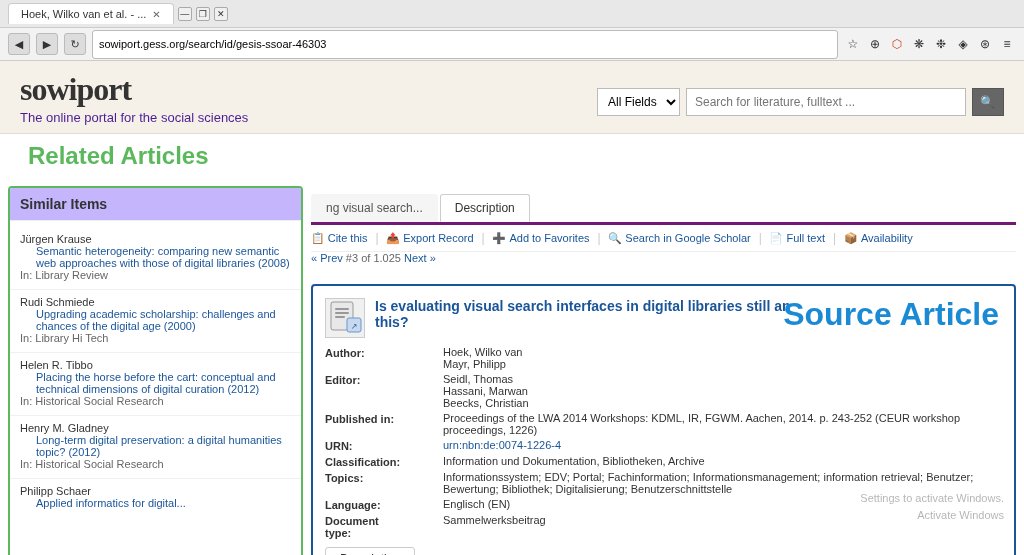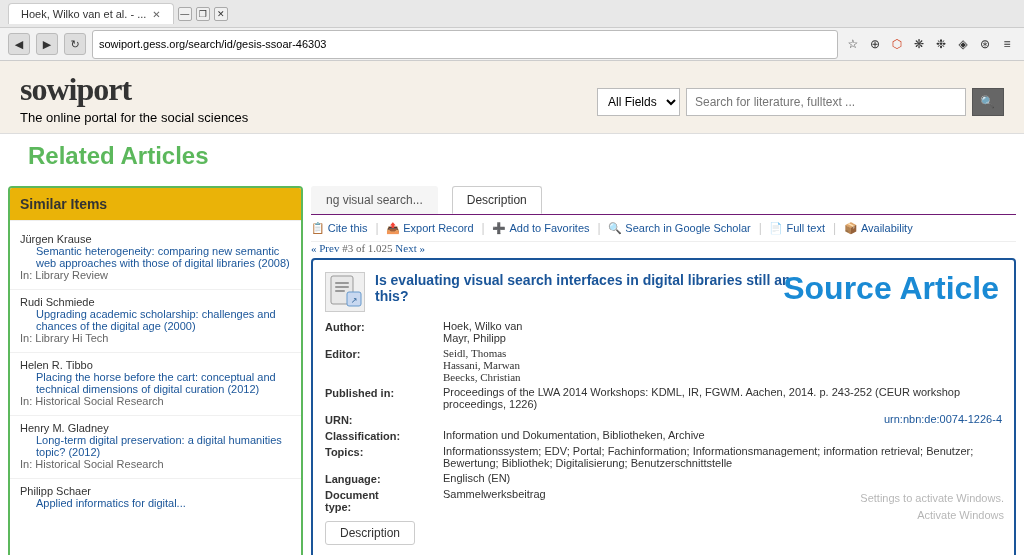--- a/index.html
+++ b/index.html
@@ -14,51 +14,51 @@
     .nav-btn { background: #ddd; border: 1px solid #bbb; border-radius: 3px; width: 22px; height: 22px; display: flex; align-items: center; justify-content: center; cursor: pointer; font-size: 11px; }
     .address-bar { flex: 1; height: 29px; border: 1px solid #bbb; border-radius: 3px; padding: 2px 6px; font-size: 11px; background: #fff; }
     .browser-action-icons { display: flex; gap: 4px; align-items: center; }
     .browser-icon { width: 18px; height: 18px; display: flex; align-items: center; justify-content: center; font-size: 12px; cursor: pointer; }
 
     
     .sowiport-header { background: #f5f0e8; padding: 10px 20px 8px; border-bottom: 1px solid #ddd; }
     .header-top { display: flex; align-items: center; gap: 20px; }
     .logo-area { display: flex; flex-direction: column; }
     .logo-text { font-size: 32px; font-weight: bold; color: #333; font-family: Georgia, serif; letter-spacing: -1px; }
-    .logo-subtitle { font-size: 13px; color: #000000; margin-top: 2px; }
+    .logo-subtitle { font-size: 13px; color: #4c1d95; margin-top: 2px; }
     .search-bar { display: flex; align-items: center; gap: 6px; margin-top: 8px; }
     .field-select { height: 28px; border: 1px solid #bbb; padding: 2px 6px; font-size: 12px; background: #fff; }
     .search-input { width: 280px; height: 28px; border: 1px solid #bbb; padding: 2px 8px; font-size: 12px; }
     .search-btn { height: 28px; width: 32px; background: #666; border: 1px solid #555; color: #fff; cursor: pointer; display: flex; align-items: center; justify-content: center; }
     .search-links { font-size: 12px; color: #555; margin-left: 8px; }
     .search-links a { color: #555; text-decoration: none; }
 
     
     .main-content { display: flex; height: calc(555px - 120px); }
 
     
     .left-sidebar { width: 295px; min-width: 295px; border: 2px solid #5cb85c; border-radius: 4px; margin: 8px; padding: 0; overflow: hidden; }
-    .sidebar-header { background: #eab308; padding: 8px 10px; font-weight: bold; font-size: 14px; border-bottom: 1px solid #eee; }
+    .sidebar-header { background: #c4b5fd; padding: 8px 10px; font-weight: bold; font-size: 14px; border-bottom: 1px solid #eee; }
     .sidebar-items { padding: 6px 0; overflow-y: auto; max-height: 380px; }
     .sidebar-item { padding: 6px 10px 8px; border-bottom: 1px solid #f0f0f0; }
     .sidebar-item:last-child { border-bottom: none; }
     .sidebar-item-author { color: #333; font-size: 11px; }
     .sidebar-item-title { color: #1a5599; font-size: 11px; cursor: pointer; margin-left: 16px; }
     .sidebar-item-meta { color: #666; font-size: 11px; }
 
     
     .right-area { flex: 1; margin: 8px 8px 8px 0; overflow: hidden; }
-    .tabs-area { display: flex; gap: 14px; margin-bottom: 0; border-bottom: 1px solid #701a75; padding: 0 0 0 0; }
+    .tabs-area { display: flex; gap: 2px; margin-bottom: 0; border-bottom: 3px solid #701a75; padding: 0 0 0 0; margin-top: 8px; }
     .tab-item { padding: 6px 14px; font-size: 12px; cursor: pointer; color: #555; border: 1px solid transparent; background: #f5f5f5; border-radius: 3px 3px 0 0; }
     .tab-item.active { background: #fff; border: 1px solid #ccc; border-bottom: 1px solid #fff; color: #333; }
 
     .article-actions { display: flex; align-items: center; gap: 8px; padding: 6px 0; font-size: 12px; border-bottom: 1px solid #eee; flex-wrap: wrap; }
     .action-link { color: #1a5599; cursor: pointer; display: flex; align-items: center; gap: 3px; font-size: 11px; }
     .action-sep { color: #ccc; }
-    .nav-links { font-size: 11px; color: #666; margin-bottom: 4px; font-family: Liberation Serif, serif; }
+    .nav-links { font-size: 11px; color: #666; margin-bottom: 20px; }
     .nav-links a { color: #1a5599; text-decoration: none; }
 
     .article-card { border: 2px solid #1a5599; border-radius: 4px; padding: 12px; position: relative; margin-top: 4px; }
     .source-article-label { position: absolute; top: 10px; right: 15px; font-size: 32px; font-weight: bold; color: #1a8ad4; }
     .article-title-row { display: flex; align-items: flex-start; gap: 10px; margin-bottom: 8px; }
     .article-icon { width: 40px; height: 40px; min-width: 40px; background: #f0f0f0; border: 1px solid #ccc; display: flex; align-items: center; justify-content: center; font-size: 20px; color: #555; }
     .article-title { font-size: 14px; font-weight: bold; color: #1a5599; flex: 1; padding-right: 180px; }
     .article-fields { display: grid; grid-template-columns: 110px 1fr; gap: 3px 8px; font-size: 11px; }
     .field-label { font-weight: bold; color: #333; padding-top: 1px; }
     .field-value { color: #333; }
@@ -226,29 +226,29 @@
         </div>
         <div class="article-title">Is evaluating visual search interfaces in digital libraries still an this?</div>
       </div>
 
       <div class="article-fields">
         <div class="field-label">Author:</div>
         <div class="field-value" style="white-space:pre-line;">Hoek, Wilko van
 Mayr, Philipp</div>
 
         <div class="field-label">Editor:</div>
-        <div class="field-value" style="white-space:pre-line;font-family:Liberation Serif, serif;">Seidl, Thomas
+        <div class="field-value" style="white-space:pre-line;">Seidl, Thomas
 Hassani, Marwan
 Beecks, Christian</div>
 
         <div class="field-label">Published in:</div>
         <div class="field-value">Proceedings of the LWA 2014 Workshops: KDML, IR, FGWM. Aachen, 2014. p. 243-252 (CEUR workshop proceedings, 1226)</div>
 
         <div class="field-label">URN:</div>
-        <div class="field-value" style="color:#1a5599;cursor:pointer;text-align:right;">urn:nbn:de:0074-1226-4</div>
+        <div class="field-value" style="color:#1a5599;cursor:pointer;">urn:nbn:de:0074-1226-4</div>
 
         <div class="field-label">Classification:</div>
         <div class="field-value">Information und Dokumentation, Bibliotheken, Archive</div>
 
         <div class="field-label">Topics:</div>
         <div class="field-value">Informationssystem; EDV; Portal; Fachinformation; Informationsmanagement; information retrieval; Benutzer; Bewertung; Bibliothek; Digitalisierung; Benutzerschnittstelle</div>
 
         <div class="field-label">Language:</div>
         <div class="field-value">Englisch (EN)</div>
 

